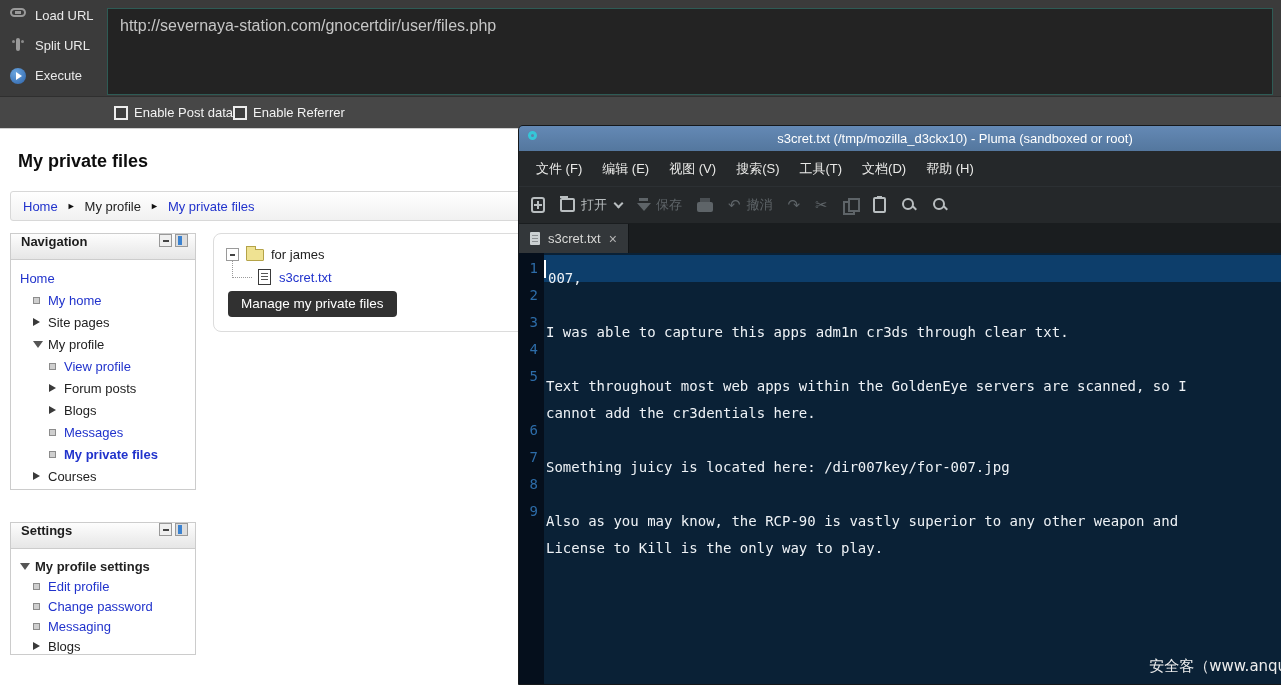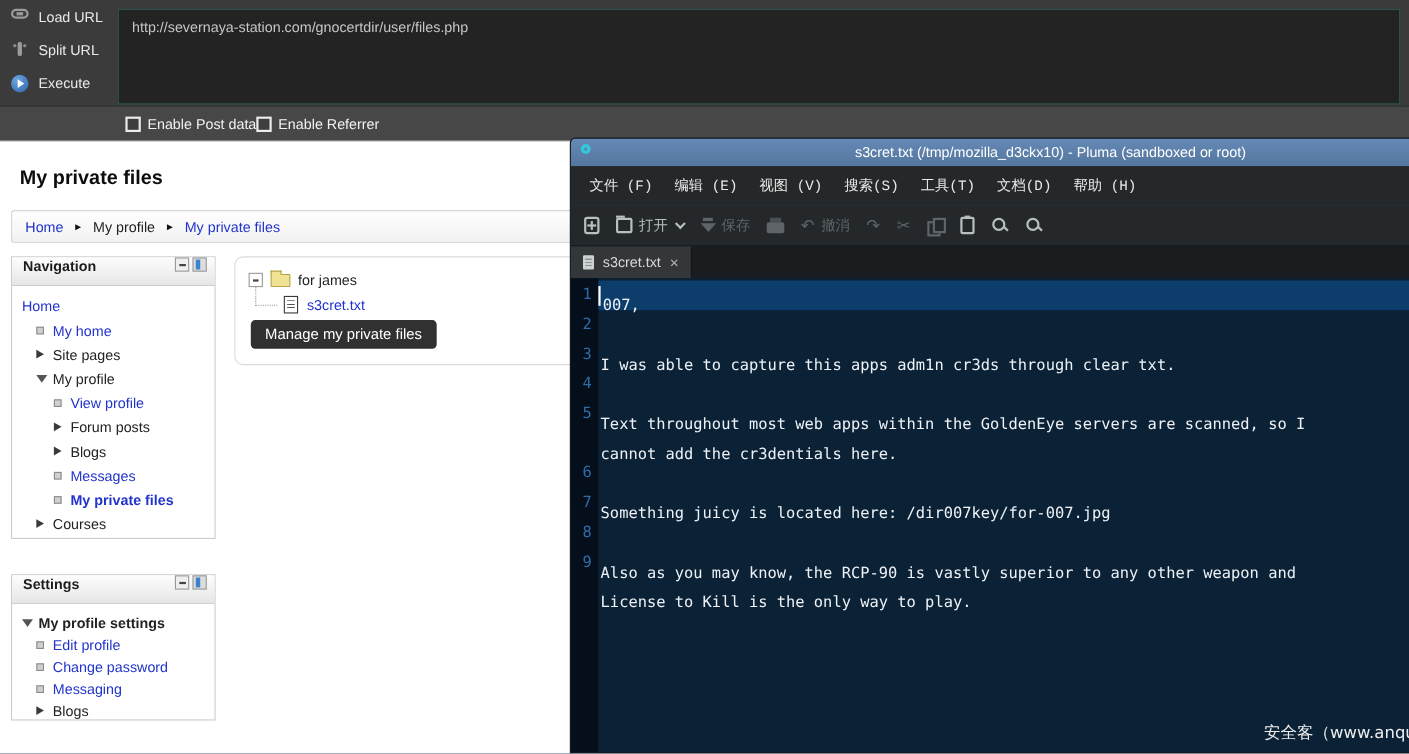--- a/index.html
+++ b/index.html
@@ -13,21 +13,21 @@
   .hb-btn { display:flex; align-items:flex-start; gap:9px; height:30px; color:#e9e9e9; font-size:13px; cursor:default; }
   .link-icon { width:16px; height:9px; border:2px solid #9a9a9a; border-radius:5px; position:relative; }
   .link-icon::before { content:""; position:absolute; left:3px; top:1px; width:6px; height:3px; background:#9a9a9a; }
   .split-icon { width:4px; height:13px; background:#9a9a9a; border-radius:2px; position:relative; margin:0 6px; }
   .split-icon::before { content:""; position:absolute; left:-4px; top:2px; width:3px; height:3px; border-radius:50%; background:#8a8a8a; }
   .split-icon::after  { content:""; position:absolute; right:-4px; top:2px; width:3px; height:3px; border-radius:50%; background:#8a8a8a; }
   .exec-icon { width:16px; height:16px; border-radius:50%; background:radial-gradient(circle at 35% 30%, #6aa6e0, #2d62a8); border:1px solid #8fbbе8; position:relative; }
   .exec-icon::before { content:""; position:absolute; left:6px; top:4px; width:0; height:0;
       border-left:6px solid #fff; border-top:4px solid transparent; border-bottom:4px solid transparent; }
   .hb-url { position:absolute; left:107px; top:8px; width:1166px; height:87px;
-      background:#232323; border:1px solid #2e5b55; color:#c6c6c6; font-size:13px;
+      background:#232323; border:1px solid #2e5b55; color:#c6c6c6; font-size:16px;
       font-family:"Liberation Sans",sans-serif; padding:8px 12px; resize:none; outline:none; }
   .hb-checkrow { position:absolute; top:96px; left:0; width:100%; height:32px; background:#474747;
       border-top:1px solid #2f2f2f; display:flex; align-items:center; padding-left:114px; 
       color:#f2f2f2; font-size:13px; }
   .hb-check { display:flex; align-items:center; gap:6px; }
   .checkbox { width:14px; height:14px; background:#3e3e3e; border:2px solid #ececec; display:inline-block; }
 
   
   #moodle { position:absolute; top:128px; left:0; width:1281px; height:557px; background:#fff;
       border-top:1px solid #cfcfcf; color:#222; }
@@ -84,21 +84,21 @@
       background:#0a2136; border:1px solid #15181b; border-radius:5px 5px 0 0; overflow:hidden; }
   .titlebar { height:25px; background:linear-gradient(#6489b5,#54779e); position:relative;
       display:flex; align-items:center; justify-content:center; color:#fff; font-size:13px; }
   .win-icon { position:absolute; left:9px; top:5px; width:9px; height:9px; border:3px solid #35c6d8; border-radius:50%; }
   .win-btns { position:absolute; right:9px; top:5px; display:flex; gap:8px; }
   .wbtn { width:10px; height:10px; border-radius:50%; border:2px solid; background:transparent; }
   .wbtn-min { border-color:#efb63f; } .wbtn-max { border-color:#79c843; } .wbtn-close { border-color:#e03030; }
 
   .menubar { height:35px; background:#25282a; display:flex; align-items:center; padding-left:7px;
       color:#e9e9e7; font-size:13px; }
-  .menu-item { padding:0 10px;font-family:Liberation Mono, monospace; }
+  .menu-item { padding:0 10px; }
 
   .toolbar { height:37px; background:#25282a; border-top:1px solid #2c3033; display:flex; align-items:center;
       padding-left:12px; gap:15px; font-size:13px; }
   .tbtn { display:flex; align-items:center; gap:6px; color:#b9bec0; }
   .tbtn.disabled { color:#5e6468; }
   .glyph { font-family:"DejaVu Sans",sans-serif; font-size:15px; }
   .t-new { width:14px; height:16px; border:2px solid #b9bec0; border-radius:3px; position:relative; }
   .t-new::before { content:""; position:absolute; left:50%; top:50%; width:8px; height:2px; background:#b9bec0; transform:translate(-50%,-50%); }
   .t-new::after  { content:""; position:absolute; left:50%; top:50%; width:2px; height:8px; background:#b9bec0; transform:translate(-50%,-50%); }
   .t-open { width:15px; height:14px; border:2px solid #b9bec0; border-radius:2px; position:relative; }

